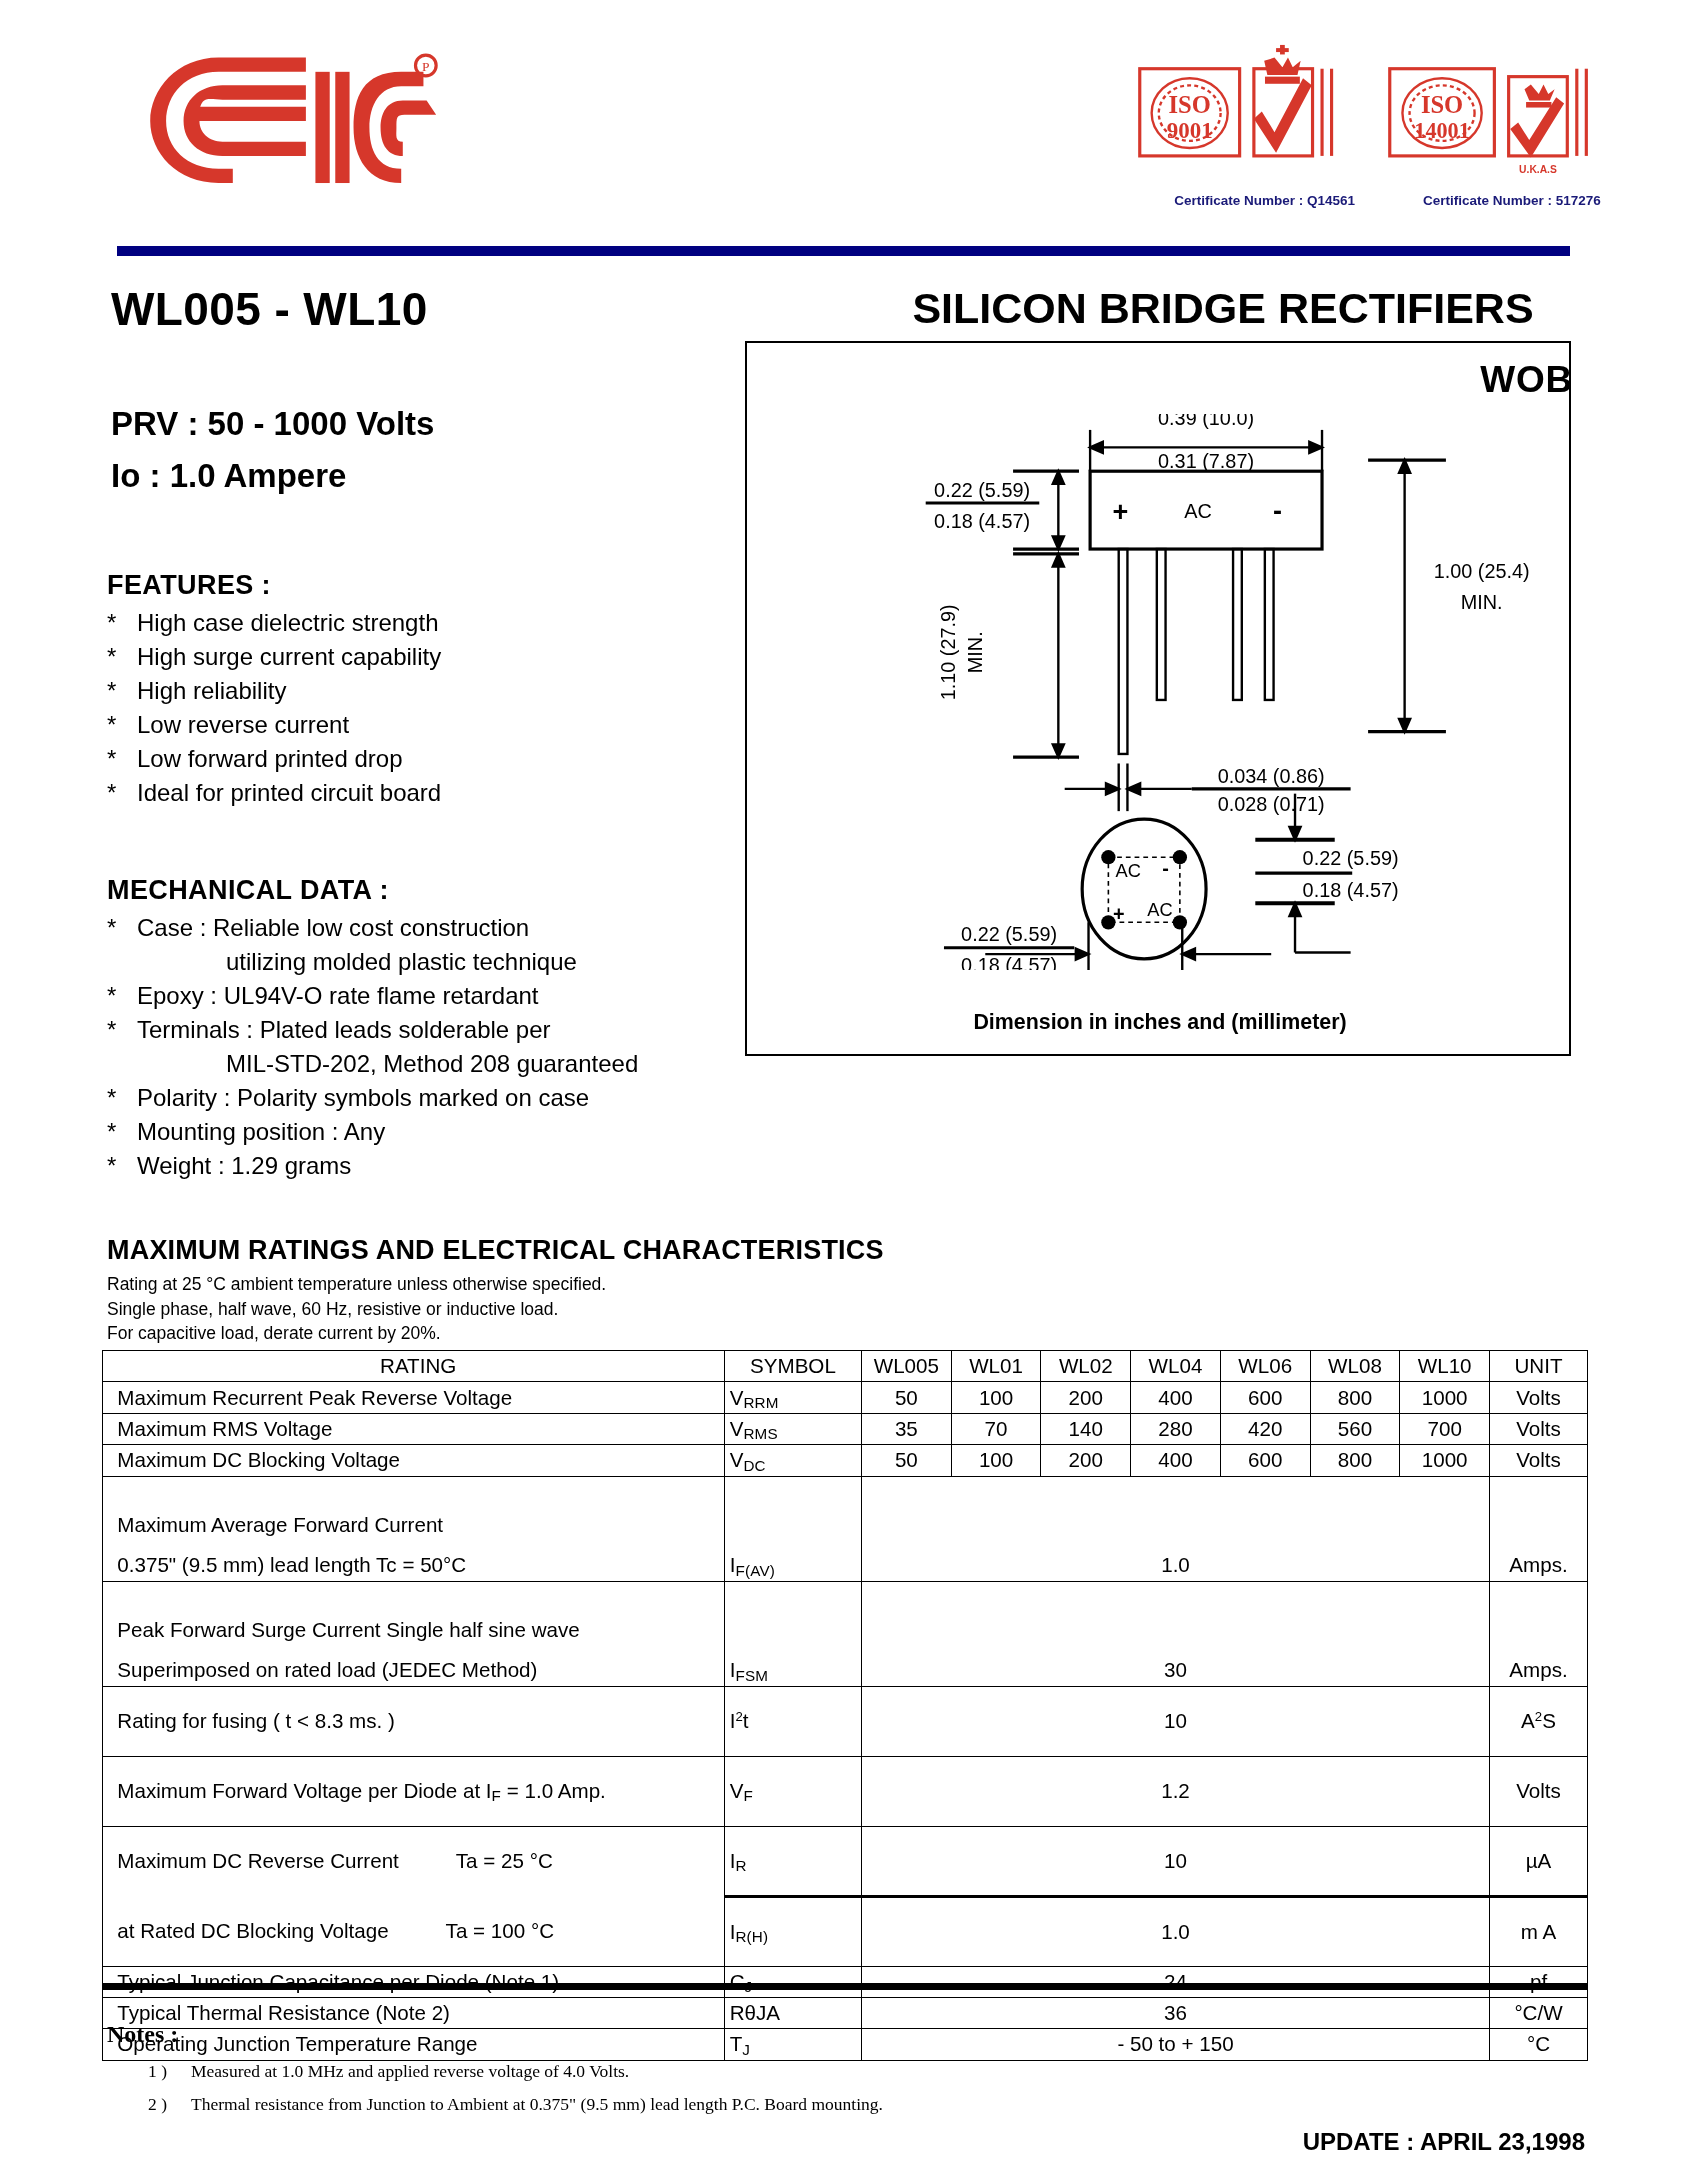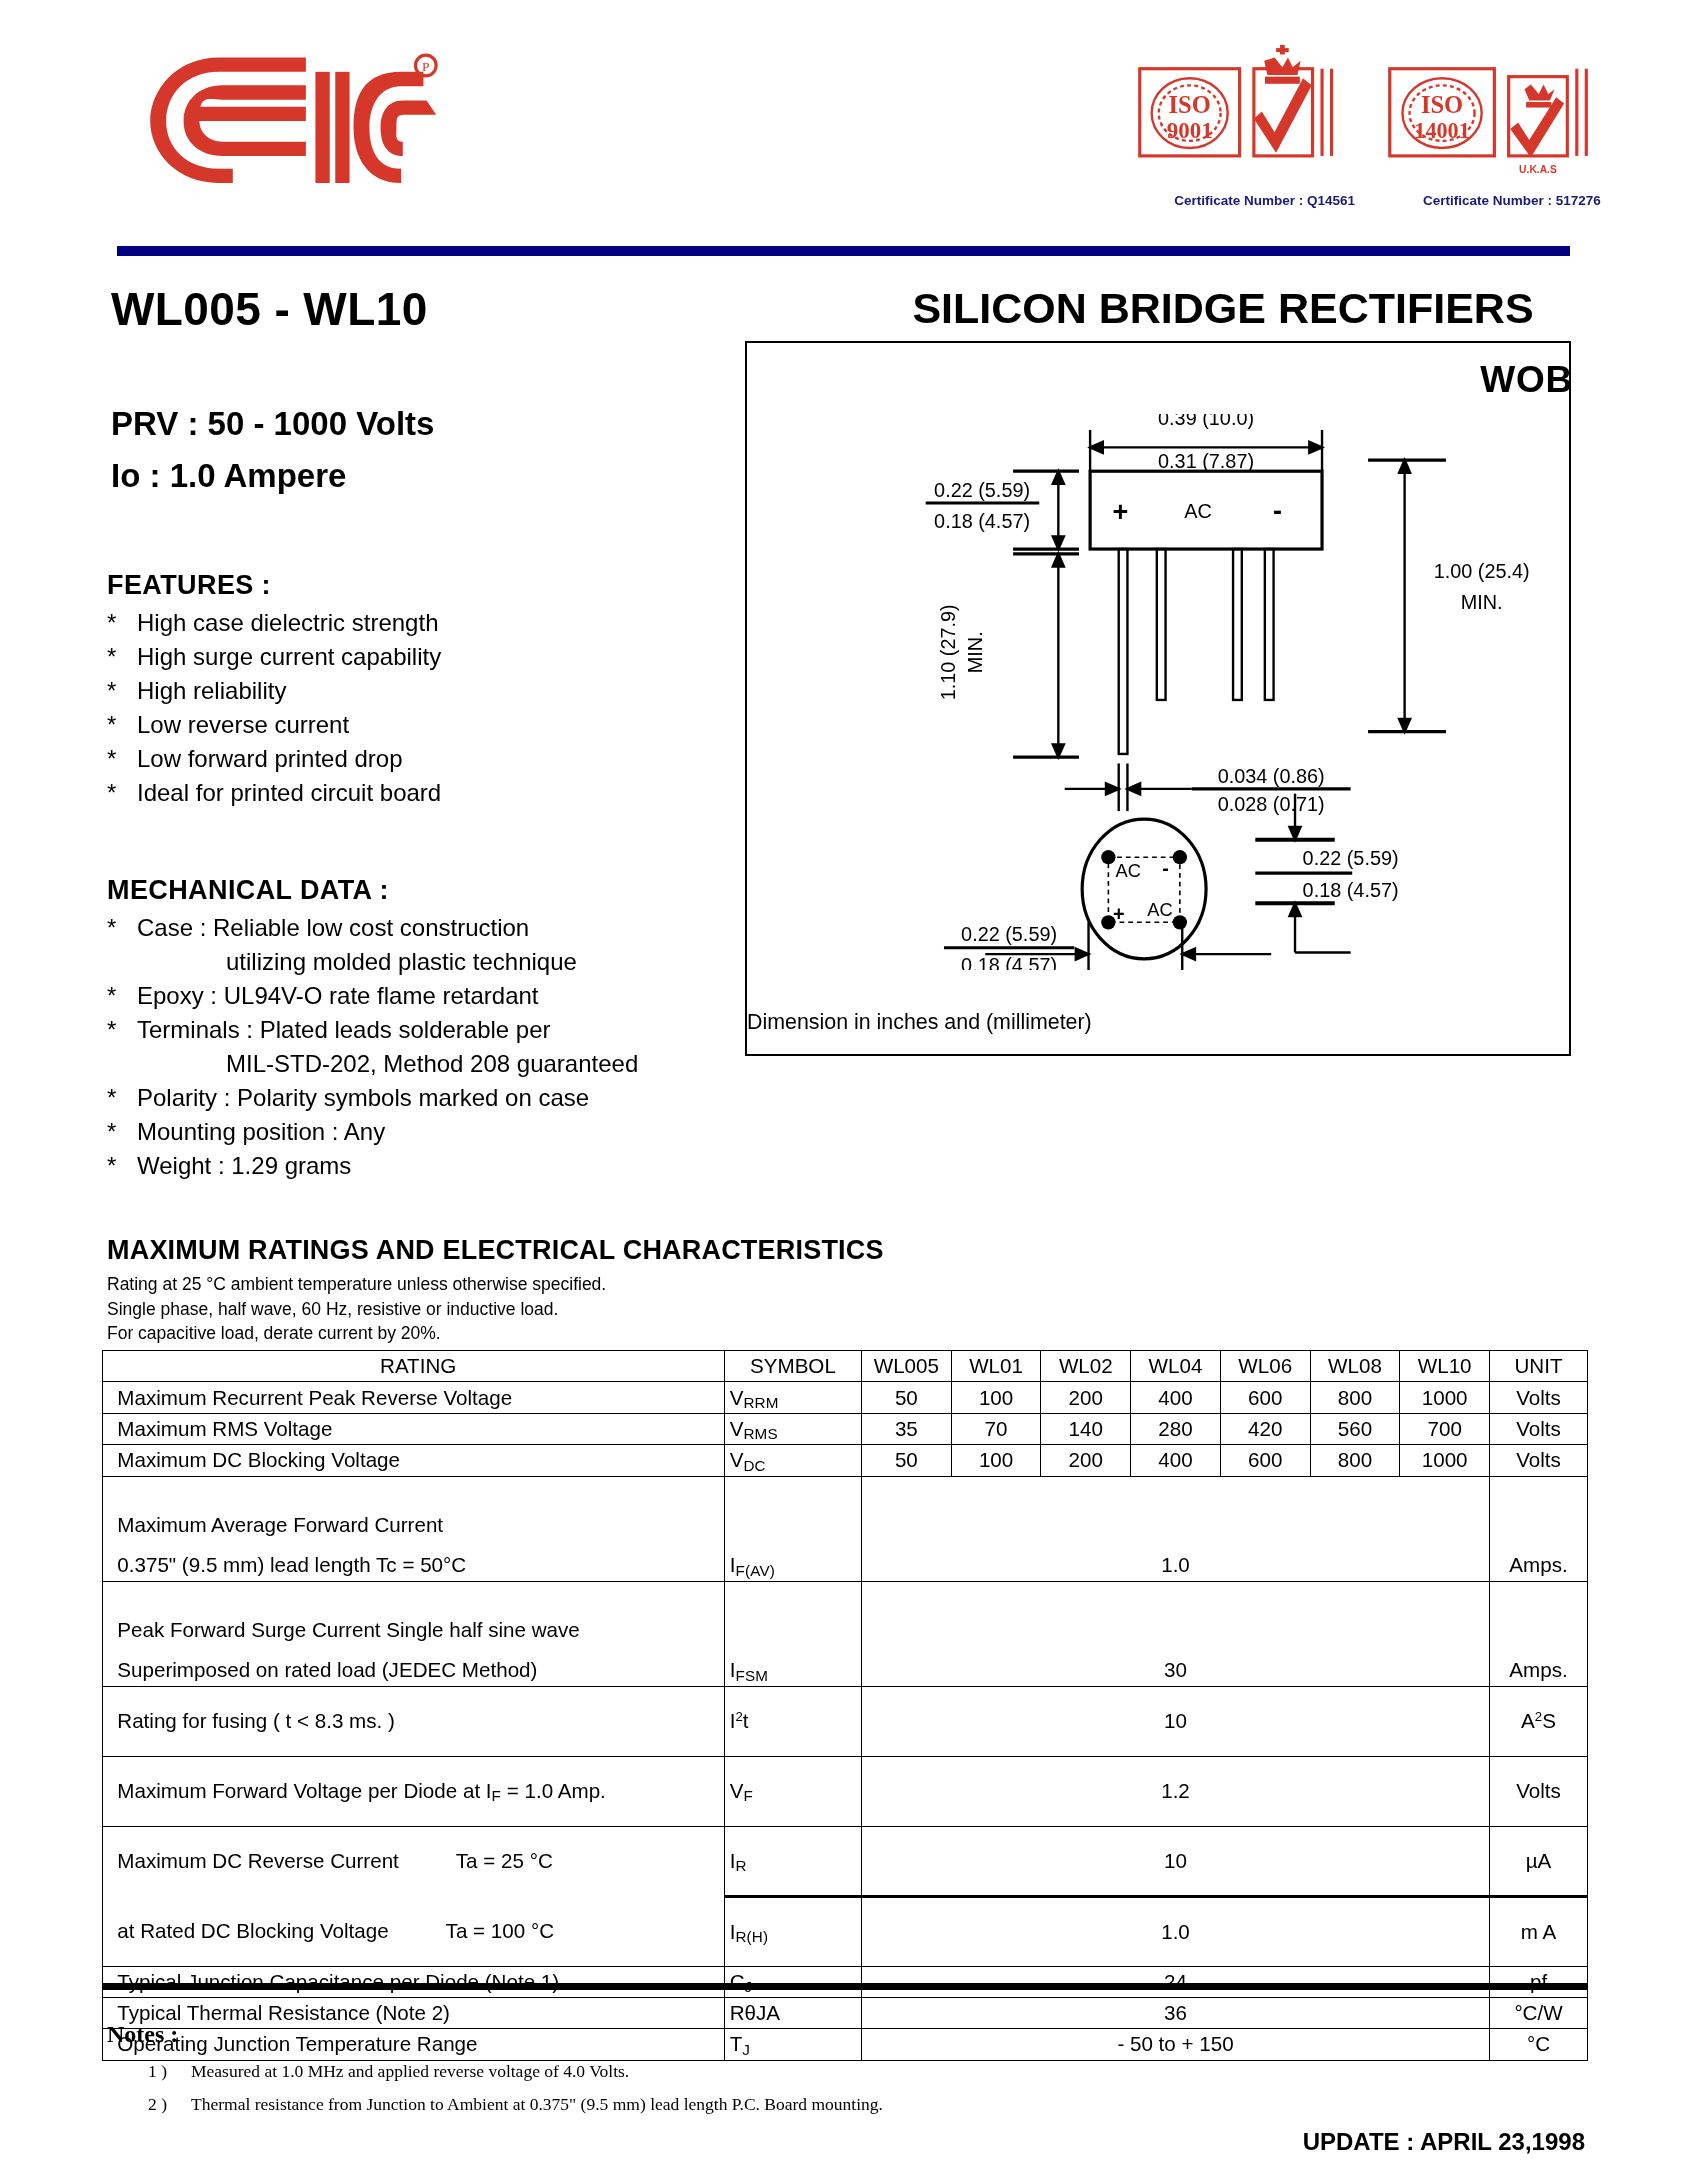--- a/index.html
+++ b/index.html
@@ -67,22 +67,22 @@
   #mech { position:absolute; left:107px; top:869px; width:683px; }
 
   
   #draw-box {
     position:absolute; left:745px; top:341px;
     width:826px; height:715px;
     border:2.4px solid #000; background:#fff;
   }
   #wob { position:absolute; left:0; top:16px; width:826px; text-align:right;
          font-size:37px; font-weight:bold; letter-spacing:0.8px; }
-  #dim-caption { position:absolute; left:0; bottom:19px; width:826px; text-align:left;
-         font-size:21.4px; font-weight:normal; }
+  #dim-caption { position:absolute; left:0; bottom:19px; width:826px; text-align:center;
+         font-size:21.4px; font-weight:bold; }
   #draw-svg { position:absolute; left:0; top:71px; width:826px; height:556px; }
 
   
   #rat-head {
     position:absolute; left:107px; top:1235px;
     font-size:27px; font-weight:bold; letter-spacing:0.2px;
   }
   #rat-sub { position:absolute; left:107px; top:1272px; font-size:17.5px; line-height:24.6px; }
 
   

